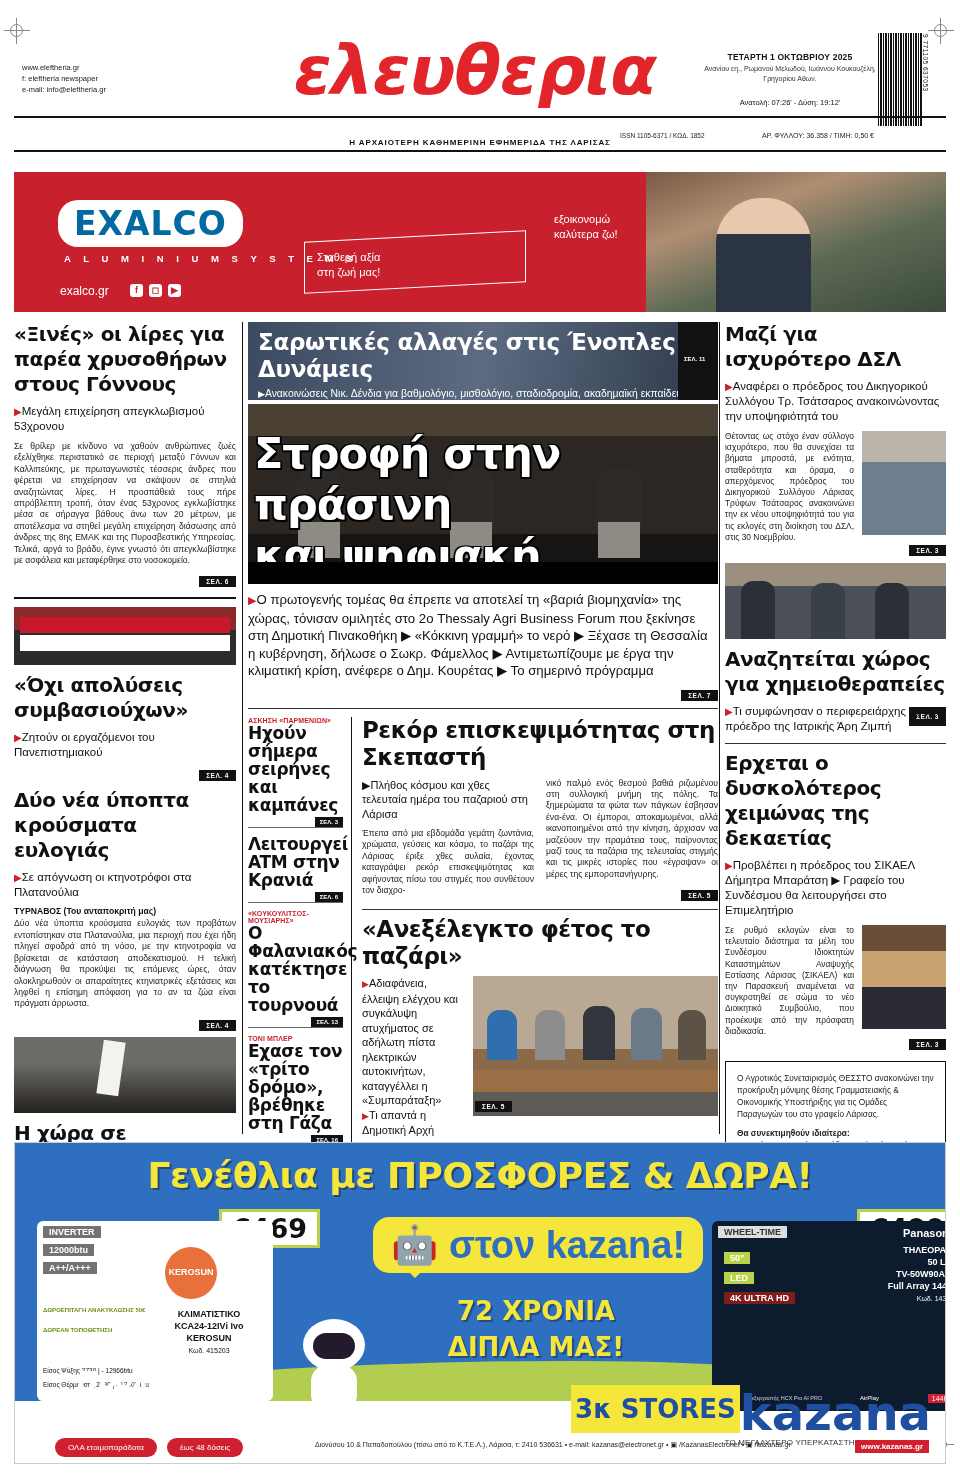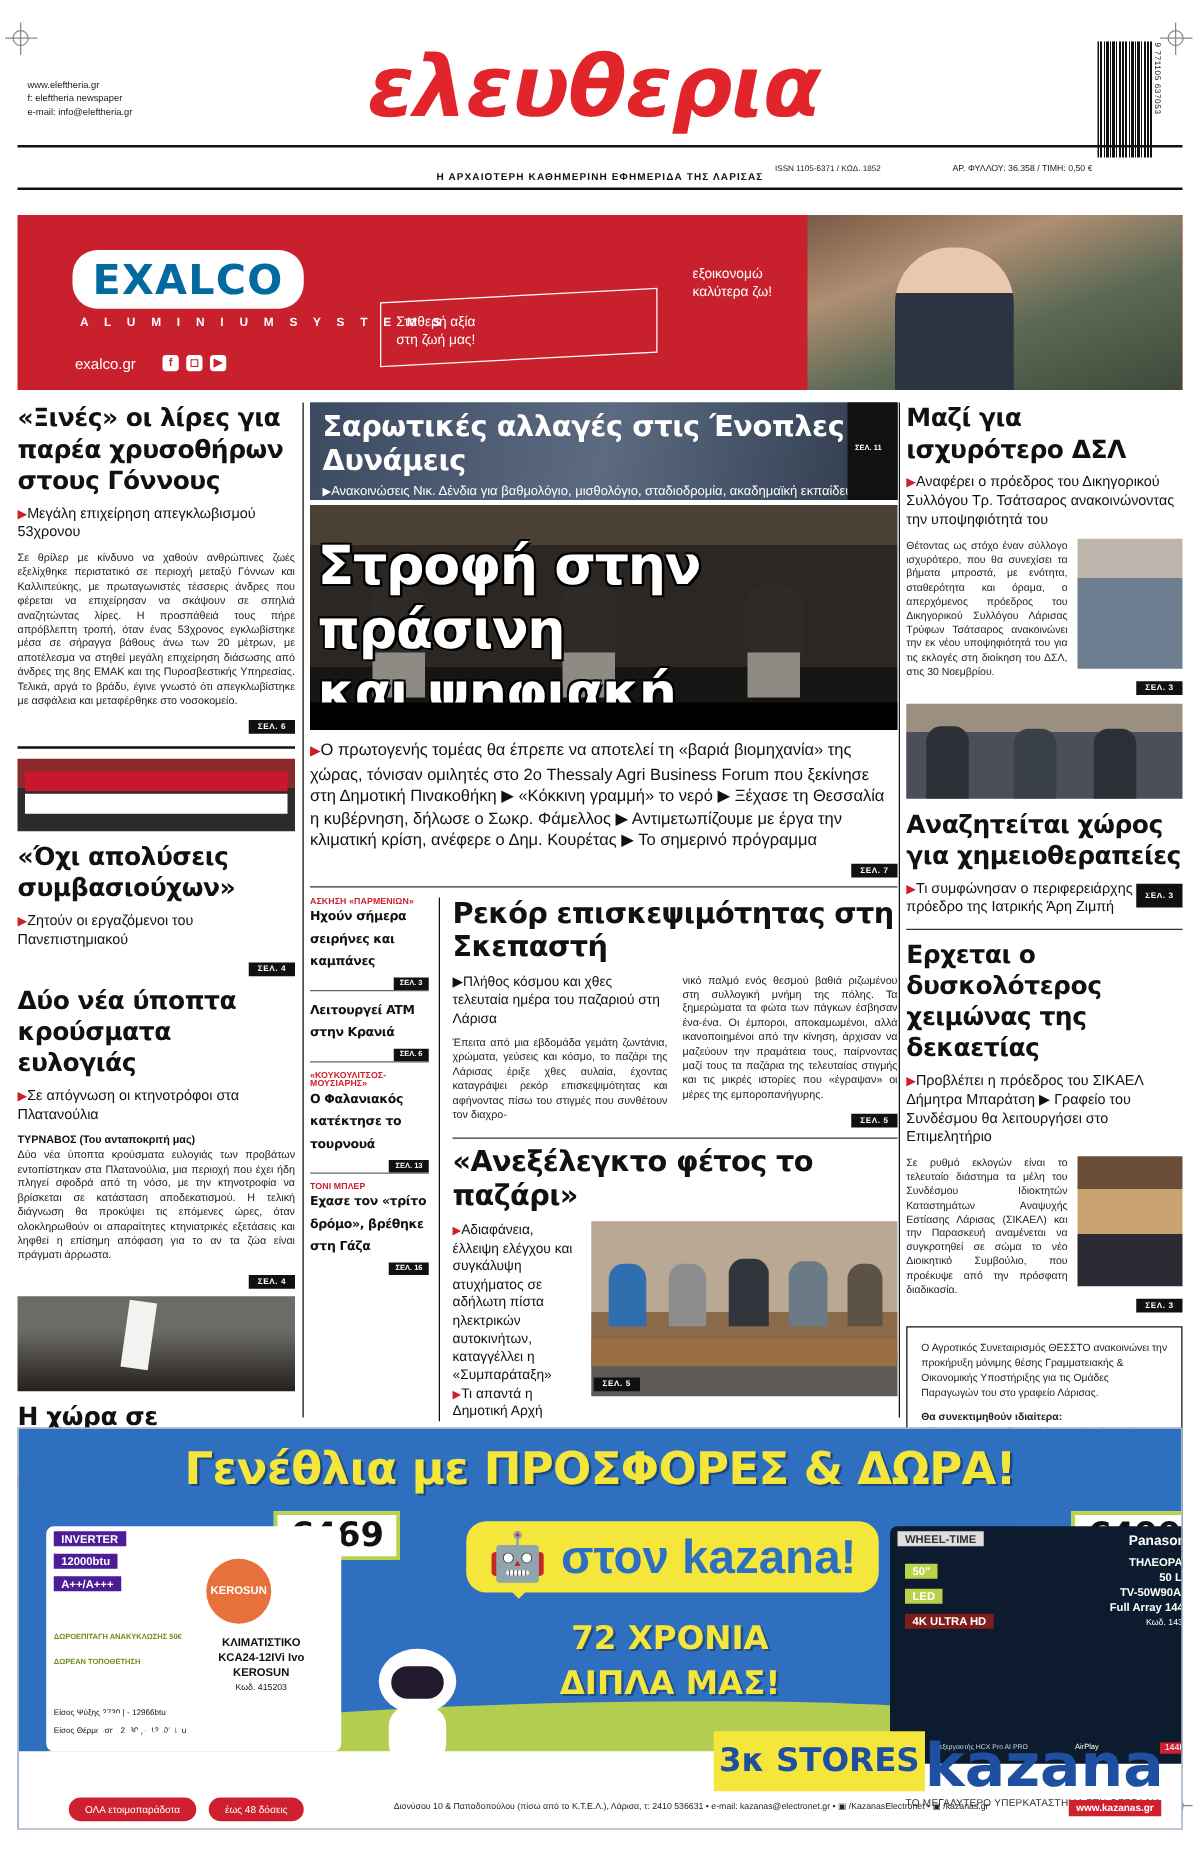--- a/index.html
+++ b/index.html
@@ -110,21 +110,21 @@
   .cmain .blackbar { position:absolute; left:0; right:0; bottom:0; height:22px; background:#000; }
 
   .cdeck { font-size:13.2px; line-height:17.5px; color:#111; margin-top:7px; }
   .cdeck .ar { color:#cc1f28; font-size:11px; }
 
   .c-split { display:flex; margin-top:8px; }
   .c-left-mini { width:104px; padding-right:8px; border-right:1px solid #111; }
   .c-right-main { flex:1; padding-left:10px; }
   .mini { margin-bottom:7px; }
   .mini .mk { color:#cc1f28; font-size:7px; font-weight:700; letter-spacing:.1px; }
-  .mini h3 { font-family:"DejaVu Sans", sans-serif; font-weight:700; font-size:10px; line-height:18px; color:#111; letter-spacing:-0.3px; }
+  .mini h3 { font-family:"DejaVu Sans", sans-serif; font-weight:700; font-size:17px; line-height:18px; color:#111; letter-spacing:-0.3px; }
   .mini .selb { background:#111; color:#fff; font-size:6px; font-weight:700; padding:2px 5px; float:right; margin-top:3px;}
   .mini-rule { clear:both; height:1px; background:#666; margin:6px 0; }
 
   h2.sec { font-family:"DejaVu Sans", sans-serif; font-weight:700; font-size:23px; line-height:27px; color:#111; letter-spacing:-0.5px;}
   .two-col { display:flex; gap:12px; margin-top:7px; }
   .two-col > div { flex:1; }
 
   .cphoto-row { display:flex; gap:9px; margin-top:6px; }
   .cphoto-row .txt { width:102px; font-size:11px; line-height:14.5px; }
   .cphoto-row .txt .ar { color:#cc1f28; font-size:9px; }
@@ -150,21 +150,21 @@
   .kaz-title { position:absolute; left:0; right:0; top:12px; text-align:center;
      font-family:"DejaVu Sans", sans-serif; font-weight:700; font-size:36px; color:#f5e63c; letter-spacing:-0.5px;
      text-shadow: 2px 2px 0 rgba(0,0,0,.35); }
   .price { position:absolute; background:#fff; border:3px solid #b9d24a; padding:1px 10px;
      font-family:"DejaVu Sans", sans-serif; font-weight:700; font-size:27px; color:#111; }
   .price.p1 { left:204px; top:66px; }
   .price.p2 { left:842px; top:66px; }
   .prodbox { position:absolute; background:#fff; border-radius:6px; }
   .prodbox.left { left:22px; top:78px; width:236px; height:180px; }
   .prodbox.right { left:654px; top:78px; width:252px; height:190px; background:#0d1b2e;margin-left:43px; }
-  .tagchip { background:#4c1d95; color:#fff; font-size:9px; font-weight:700; padding:1px 6px; display:inline-block; margin:4px 0 0 6px;}
+  .tagchip { background:#737373; color:#fff; font-size:9px; font-weight:700; padding:1px 6px; display:inline-block; margin:4px 0 0 6px;}
   .bubble { position:absolute; left:358px; top:74px; background:#f5e63c; border-radius:16px; padding:6px 18px;
      font-family:Liberation Sans, sans-serif; font-weight:700; font-size:38px; color:#2f6fc0; }
   .bubble::after{content:"";position:absolute;left:34px;bottom:-13px;border:8px solid transparent;border-top-color:#f5e63c;}
   .years { position:absolute; left:396px; top:150px; width:250px; text-align:center;
      font-family:"DejaVu Sans", sans-serif; font-weight:700; font-size:26px; line-height:36px; color:#f5e63c;
      text-shadow: 2px 2px 0 rgba(0,0,0,.3); }
   .mascot { position:absolute; left:278px; top:176px; width:82px; height:96px; }
   .mascot .head { position:absolute; left:10px; top:0; width:62px; height:52px; background:#fff; border-radius:50%;}
   .mascot .face { position:absolute; left:20px; top:14px; width:42px; height:26px; background:#241a2e; border-radius:14px;}
   .mascot .body { position:absolute; left:18px; top:46px; width:46px; height:46px; background:#fff; border-radius:16px;}
@@ -198,20 +198,25 @@
       <div class="regcirc"></div>
     </div>
 
   <div class="masthead">
     <div class="mh-left">
       <div>www.eleftheria.gr</div>
       <div>f: eleftheria newspaper</div>
       <div>e-mail: info@eleftheria.gr</div>
     </div>
     <div class="mh-logo">ελευθερια</div>
+    <div class="mh-right">
+      <div class="mh-date">ΤΕΤΑΡΤΗ 1 ΟΚΤΩΒΡΙΟΥ 2025</div>
+      <div class="mh-names">Ανανίου εη., Ρωμανού Μελωδού, Ιωάννου Κουκουζέλη, Γρηγορίου Αθων.</div>
+      <div class="mh-sun">Ανατολή: 07:26' - Δύση: 19:12'</div>
+    </div>
     <div class="barcode"></div>
     <div class="barcode-num">9 771105 637053</div>
     <div class="mh-rule r1"></div>
     <div class="mh-tag">
       <span>Η ΑΡΧΑΙΟΤΕΡΗ ΚΑΘΗΜΕΡΙΝΗ ΕΦΗΜΕΡΙΔΑ ΤΗΣ ΛΑΡΙΣΑΣ</span>
     </div>
     <div class="mh-issn">ISSN 1105-6371 / ΚΩΔ. 1852</div>
     <div class="mh-issue">ΑΡ. ΦΥΛΛΟΥ: 36.358 / ΤΙΜΗ: 0,50 €</div>
     <div class="mh-rule r2"></div>
   </div>

